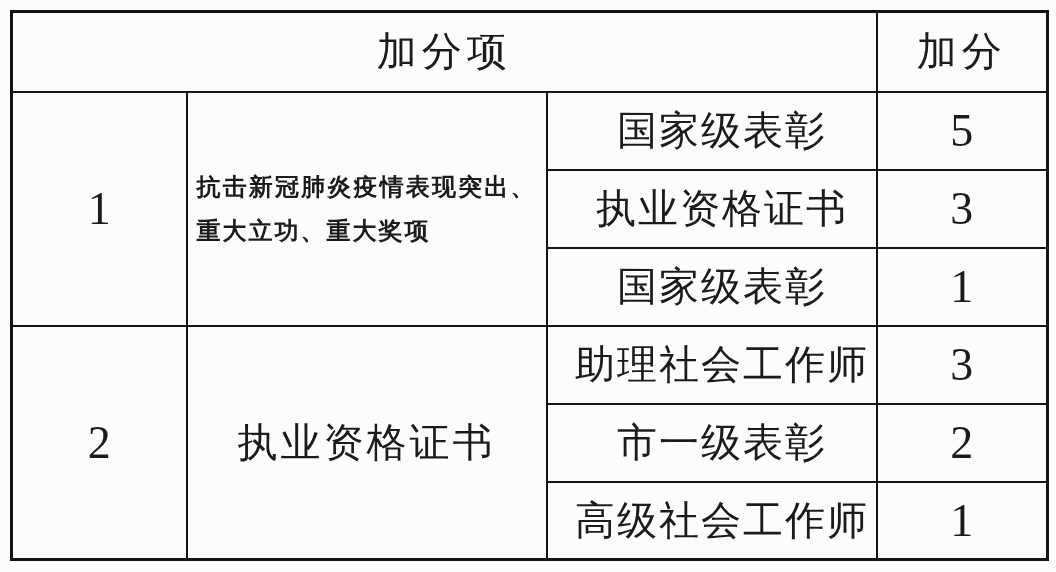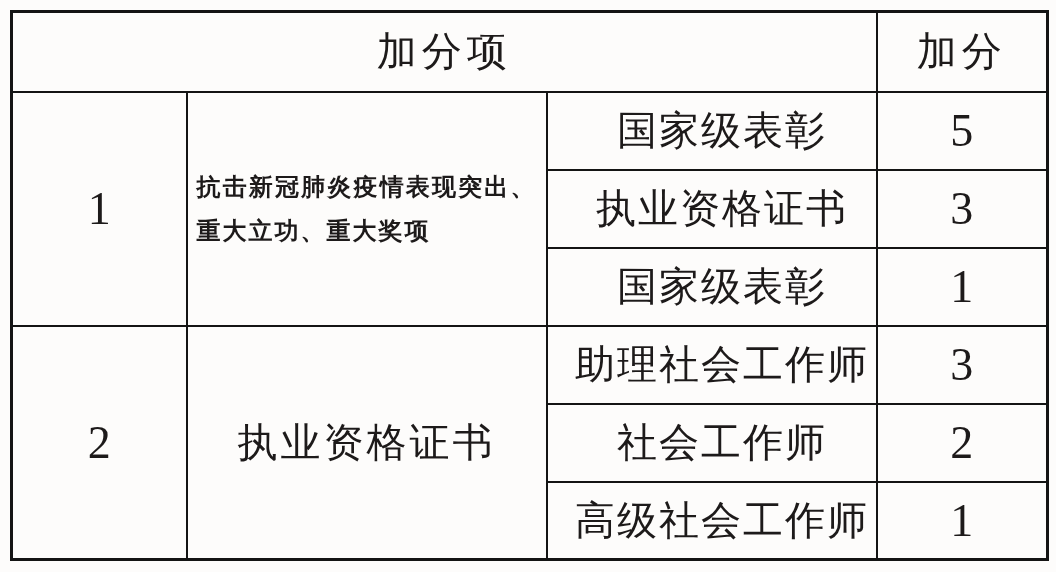--- a/index.html
+++ b/index.html
@@ -138,21 +138,21 @@
         </td>
         <td class="item-cell">
           <span class="item-text">助理社会工作师</span>
         </td>
         <td class="pt-cell">
           <span class="num">3</span>
         </td>
       </tr>
       <tr class="r-data">
         <td class="item-cell">
-          <span class="item-text">社会工作师</span>
+          <span class="item-text">市一级表彰</span>
         </td>
         <td class="pt-cell">
           <span class="num">2</span>
         </td>
       </tr>
       <tr class="r-data">
         <td class="item-cell">
           <span class="item-text">高级社会工作师</span>
         </td>
         <td class="pt-cell">

